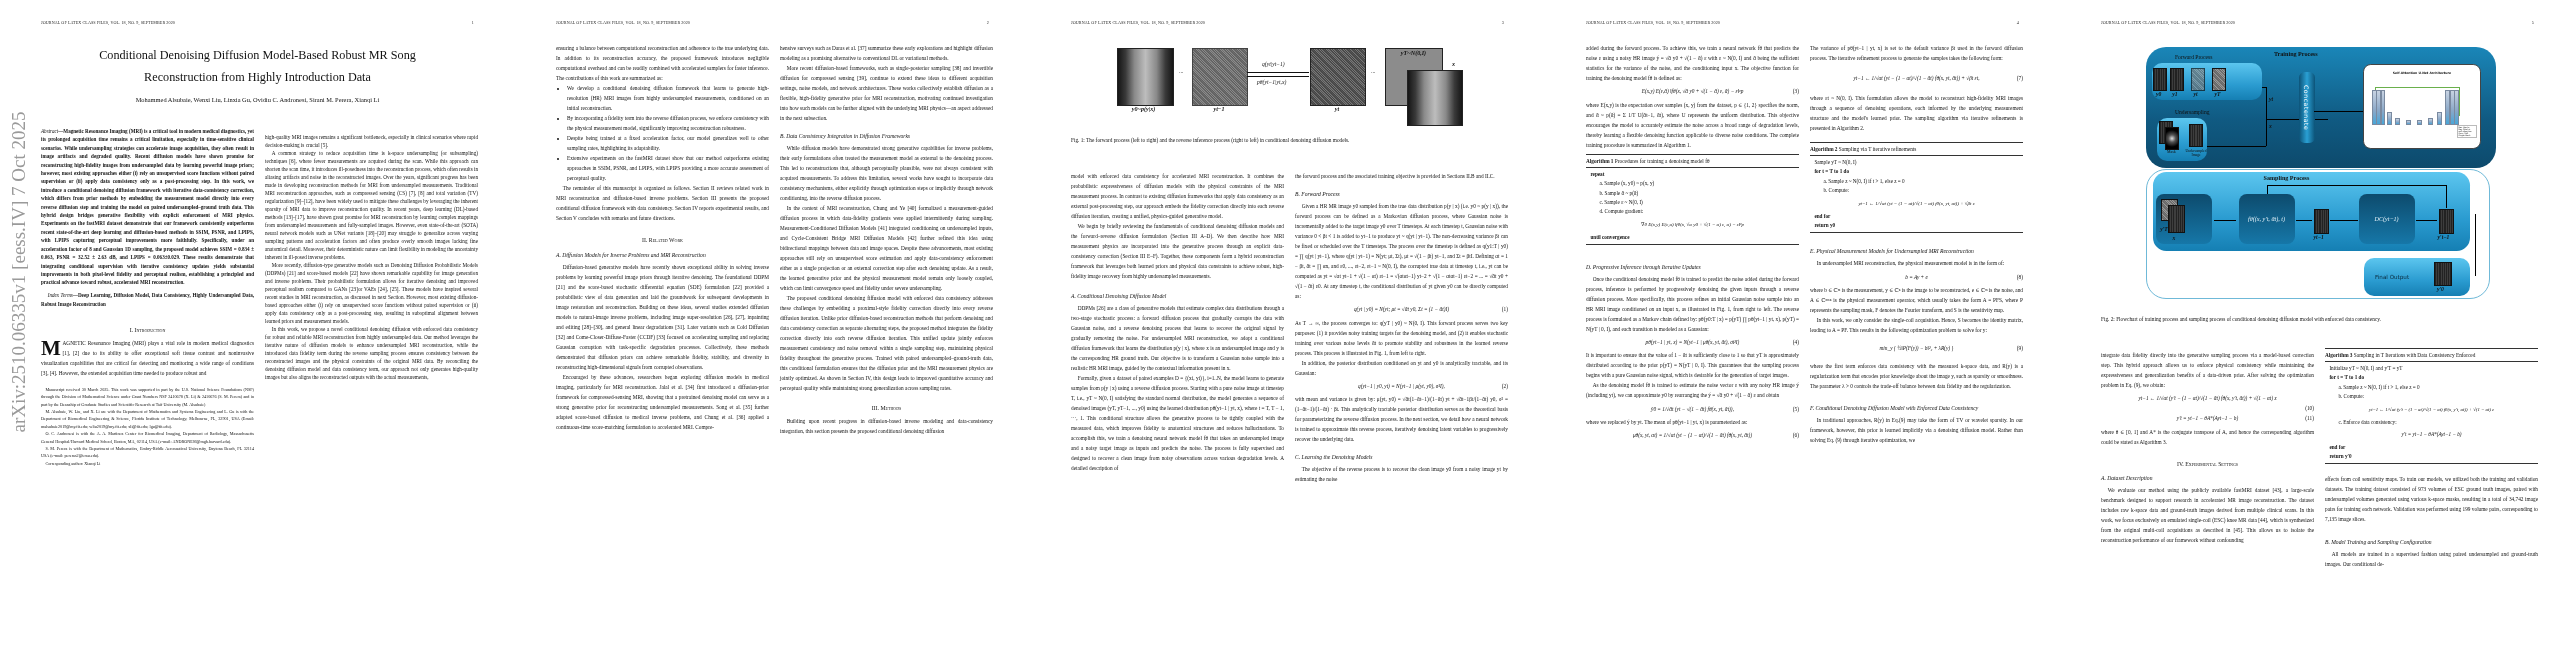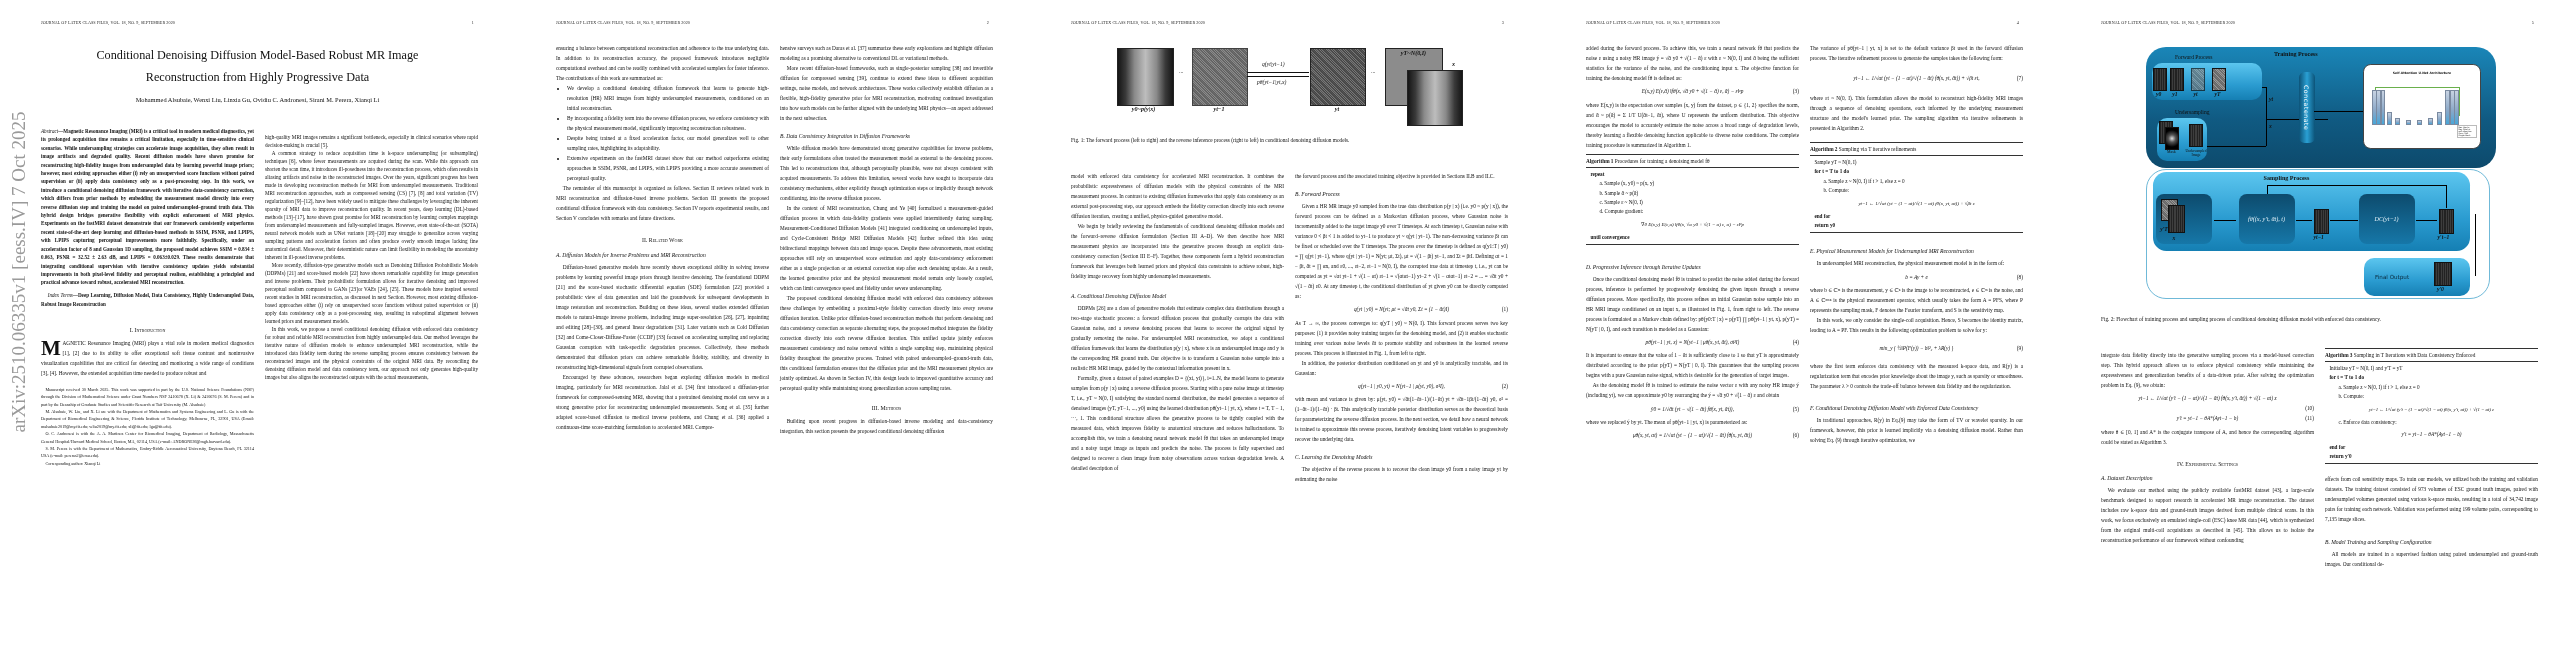--- a/index.html
+++ b/index.html
@@ -62,22 +62,22 @@
 
   <div class="page">
     <div class="arxiv">
         <span>arXiv:2510.06335v1 [eess.IV] 7 Oct 2025</span>
       </div>
     <div class="runhead">
       <span>JOURNAL OF LATEX CLASS FILES, VOL. 18, NO. 9, SEPTEMBER 2020</span>
       <span>1</span>
     </div>
     <div class="title">
-      <div>Conditional Denoising Diffusion Model-Based Robust MR Image</div>
-      <div>Reconstruction from Highly Progressive Data</div>
+      <div>Conditional Denoising Diffusion Model-Based Robust MR Song</div>
+      <div>Reconstruction from Highly Introduction Data</div>
     </div>
     <div class="authors">Mohammed Alsubaie, Wenxi Liu, Linxia Gu, Ovidiu C. Andronesi, Sirani M. Perera, Xianqi Li</div>
 
     <div class="col colL" style="top:127px;">
       <div class="abstract"><i>Abstract</i><span>—Magnetic Resonance Imaging (MRI) is a critical tool in modern medical diagnostics, yet its prolonged acquisition time remains a critical limitation, especially in time-sensitive clinical scenarios. While undersampling strategies can accelerate image acquisition, they often result in image artifacts and degraded quality. Recent diffusion models have shown promise for reconstructing high-fidelity images from undersampled data by learning powerful image priors; however, most existing approaches either (i) rely on unsupervised score functions without paired supervision or (ii) apply data consistency only as a post-processing step. In this work, we introduce a conditional denoising diffusion framework with iterative data-consistency correction, which differs from prior methods by embedding the measurement model directly into every reverse diffusion step and training the model on paired undersampled–ground truth data. This hybrid design bridges generative flexibility with explicit enforcement of MRI physics. Experiments on the fastMRI dataset demonstrate that our framework consistently outperforms recent state-of-the-art deep learning and diffusion-based methods in SSIM, PSNR, and LPIPS, with LPIPS capturing perceptual improvements more faithfully. Specifically, under an acceleration factor of 8 and Gaussian 1D sampling, the proposed model achieves SSIM = 0.834 ± 0.063, PSNR = 32.52 ± 2.63 dB, and LPIPS = 0.063±0.029. These results demonstrate that integrating conditional supervision with iterative consistency updates yields substantial improvements in both pixel-level fidelity and perceptual realism, establishing a principled and practical advance toward robust, accelerated MRI reconstruction.</span></div>
       <div class="abstract" style="margin-top:4.4px;text-indent:6.7px;"><i>Index Terms</i><span>—Deep Learning, Diffusion Model, Data Consistency, Highly Undersampled Data, Robust Image Reconstruction</span></div>
       <div class="sec" style="margin-top:16.7px;">I. Introduction</div>
       <div><span class="dropcap">M</span><span>AGNETIC Resonance Imaging (MRI) plays a vital role in modern medical diagnostics [1], [2] due to its ability to offer exceptional soft tissue contrast and noninvasive visualization capabilities that are critical for detecting and monitoring a wide range of conditions [3], [4]. However, the extended acquisition time needed to produce robust and</span></div>
       <div class="footnote" style="margin-top:7.8px;">
         <p>Manuscript received 30 March 2025. This work was supported in part by the U.S. National Science Foundations (NSF) through the Division of Mathematical Science under Grant Numbers NSF 2410678 (X. Li) &amp; 2410676 (S. M. Perera) and in part by the Deanship of Graduate Studies and Scientific Research at Taif University (M. Alsubaie)</p>

